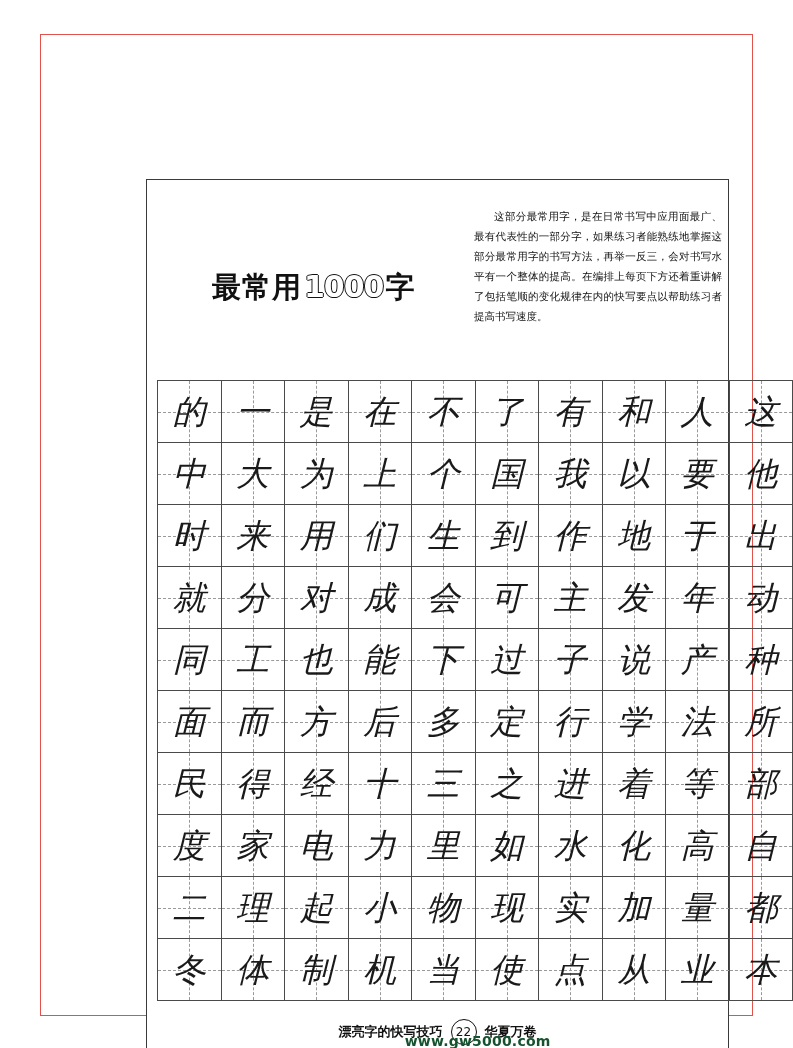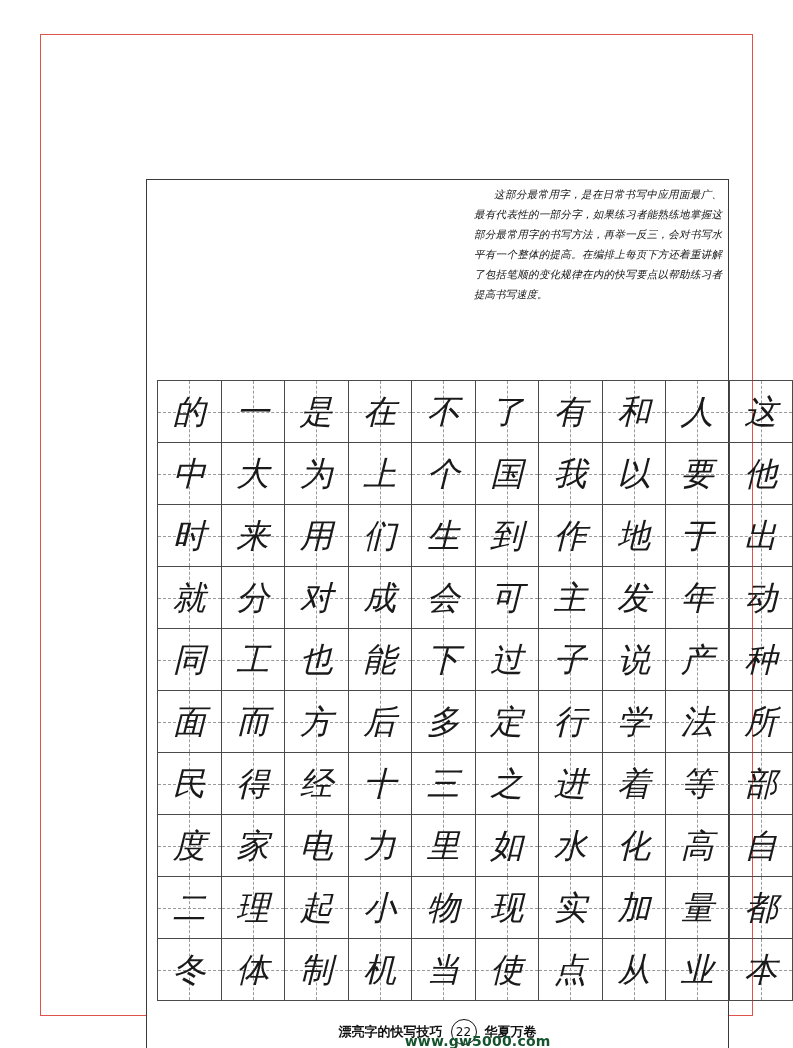--- a/index.html
+++ b/index.html
@@ -72,29 +72,28 @@
     position: relative;
     text-shadow:
       1px 0 0 #111, -1px 0 0 #111,
       0 1px 0 #111, 0 -1px 0 #111;
     color: #fff;
   }
 
   .intro {
     position: absolute;
     right: 6px;
-    top: 4px;
+    top: 26px;
     width: 248px;
     font-size: 10.5px;
     line-height: 20px;
     color: #111;
     text-align: justify;
     text-indent: 20px;
     font-family: "DejaVu Sans", sans-serif;
-    font-style: italic;
   }
   .note {
     position: absolute;
     right: 6px;
     top: 168px;
     width: 250px;
     font-size: 10.5px;
     color: #111;
     font-family: "DejaVu Sans", sans-serif;
   }
@@ -194,20 +193,25 @@
 </style>
 </head>
 <body>
 
 <div class="page-frame">
 
   <div class="scan">
 
     <div class="header">
 
+      <div class="title-block">
+        <span class="title-cn">最常用</span>
+        <span class="title-num">1000</span>
+        <span class="title-cn">字</span>
+      </div>
 
       <div class="intro">这部分最常用字，是在日常书写中应用面最广、最有代表性的一部分字，如果练习者能熟练地掌握这部分最常用字的书写方法，再举一反三，会对书写水平有一个整体的提高。在编排上每页下方还着重讲解了包括笔顺的变化规律在内的快写要点以帮助练习者提高书写速度。</div>
 
 
     </div>
 
     <div class="grid-wrap">
       <table class="grid">
         <tbody>
             <tr>

